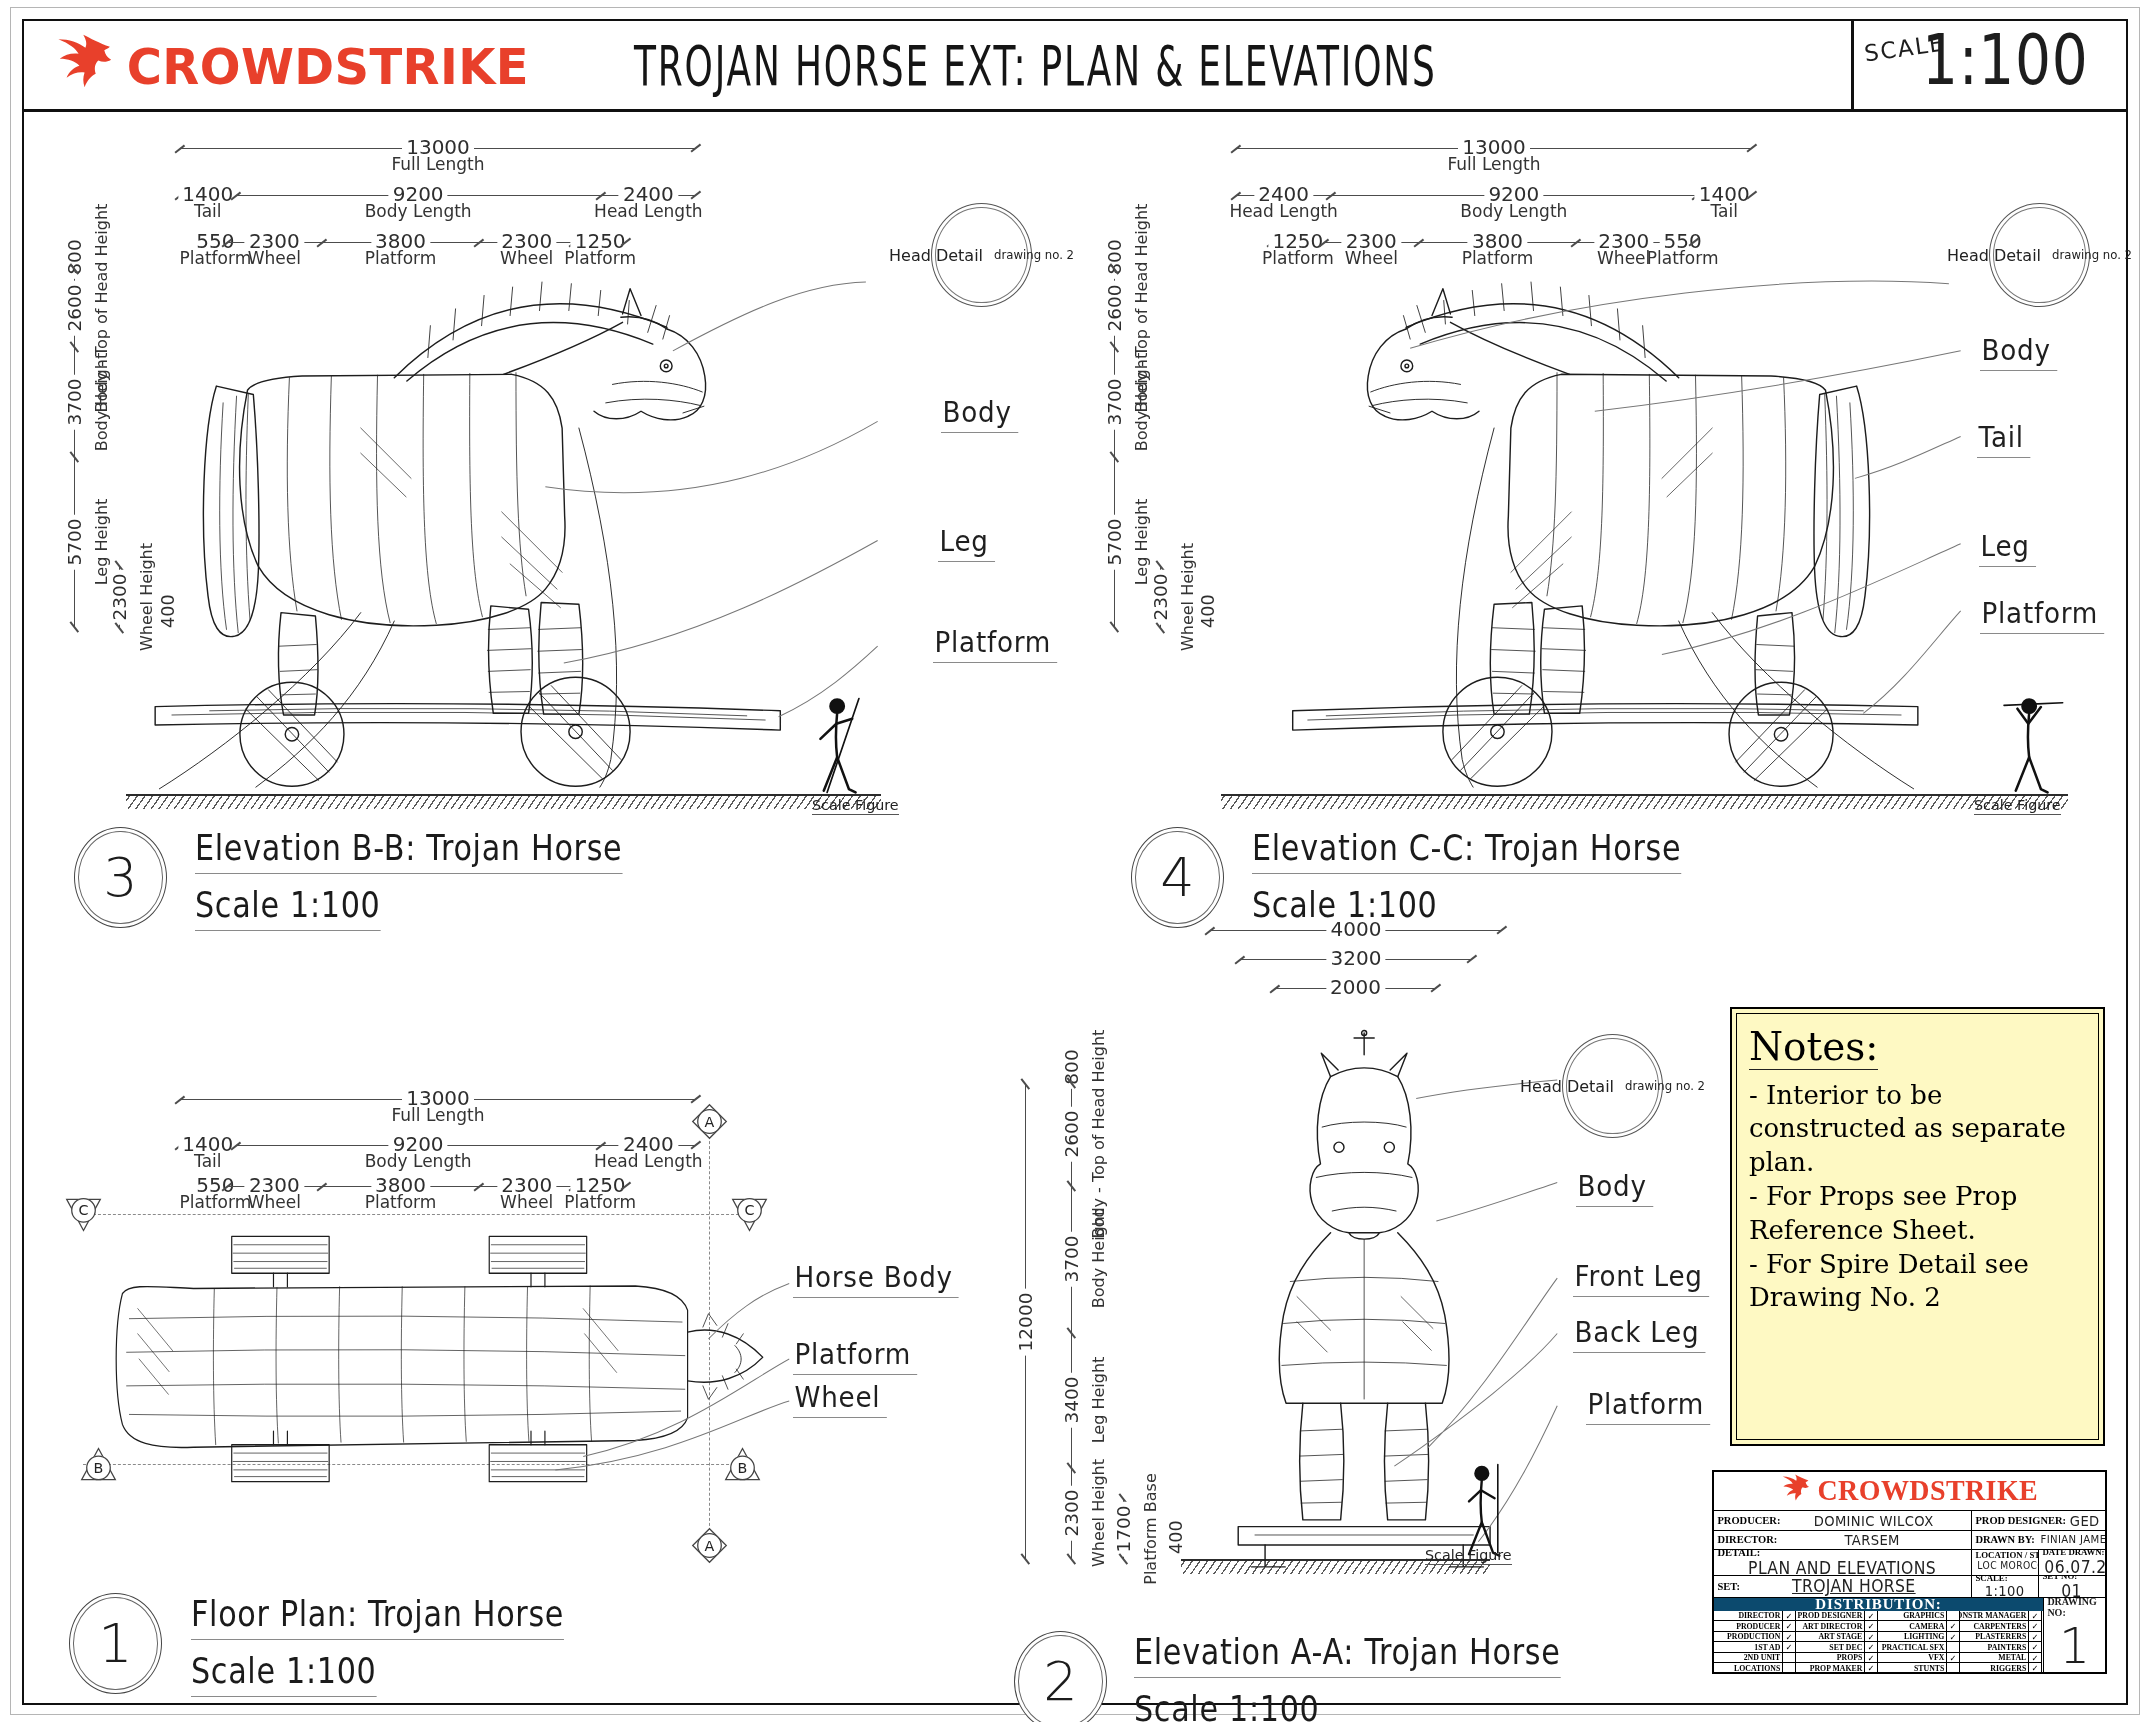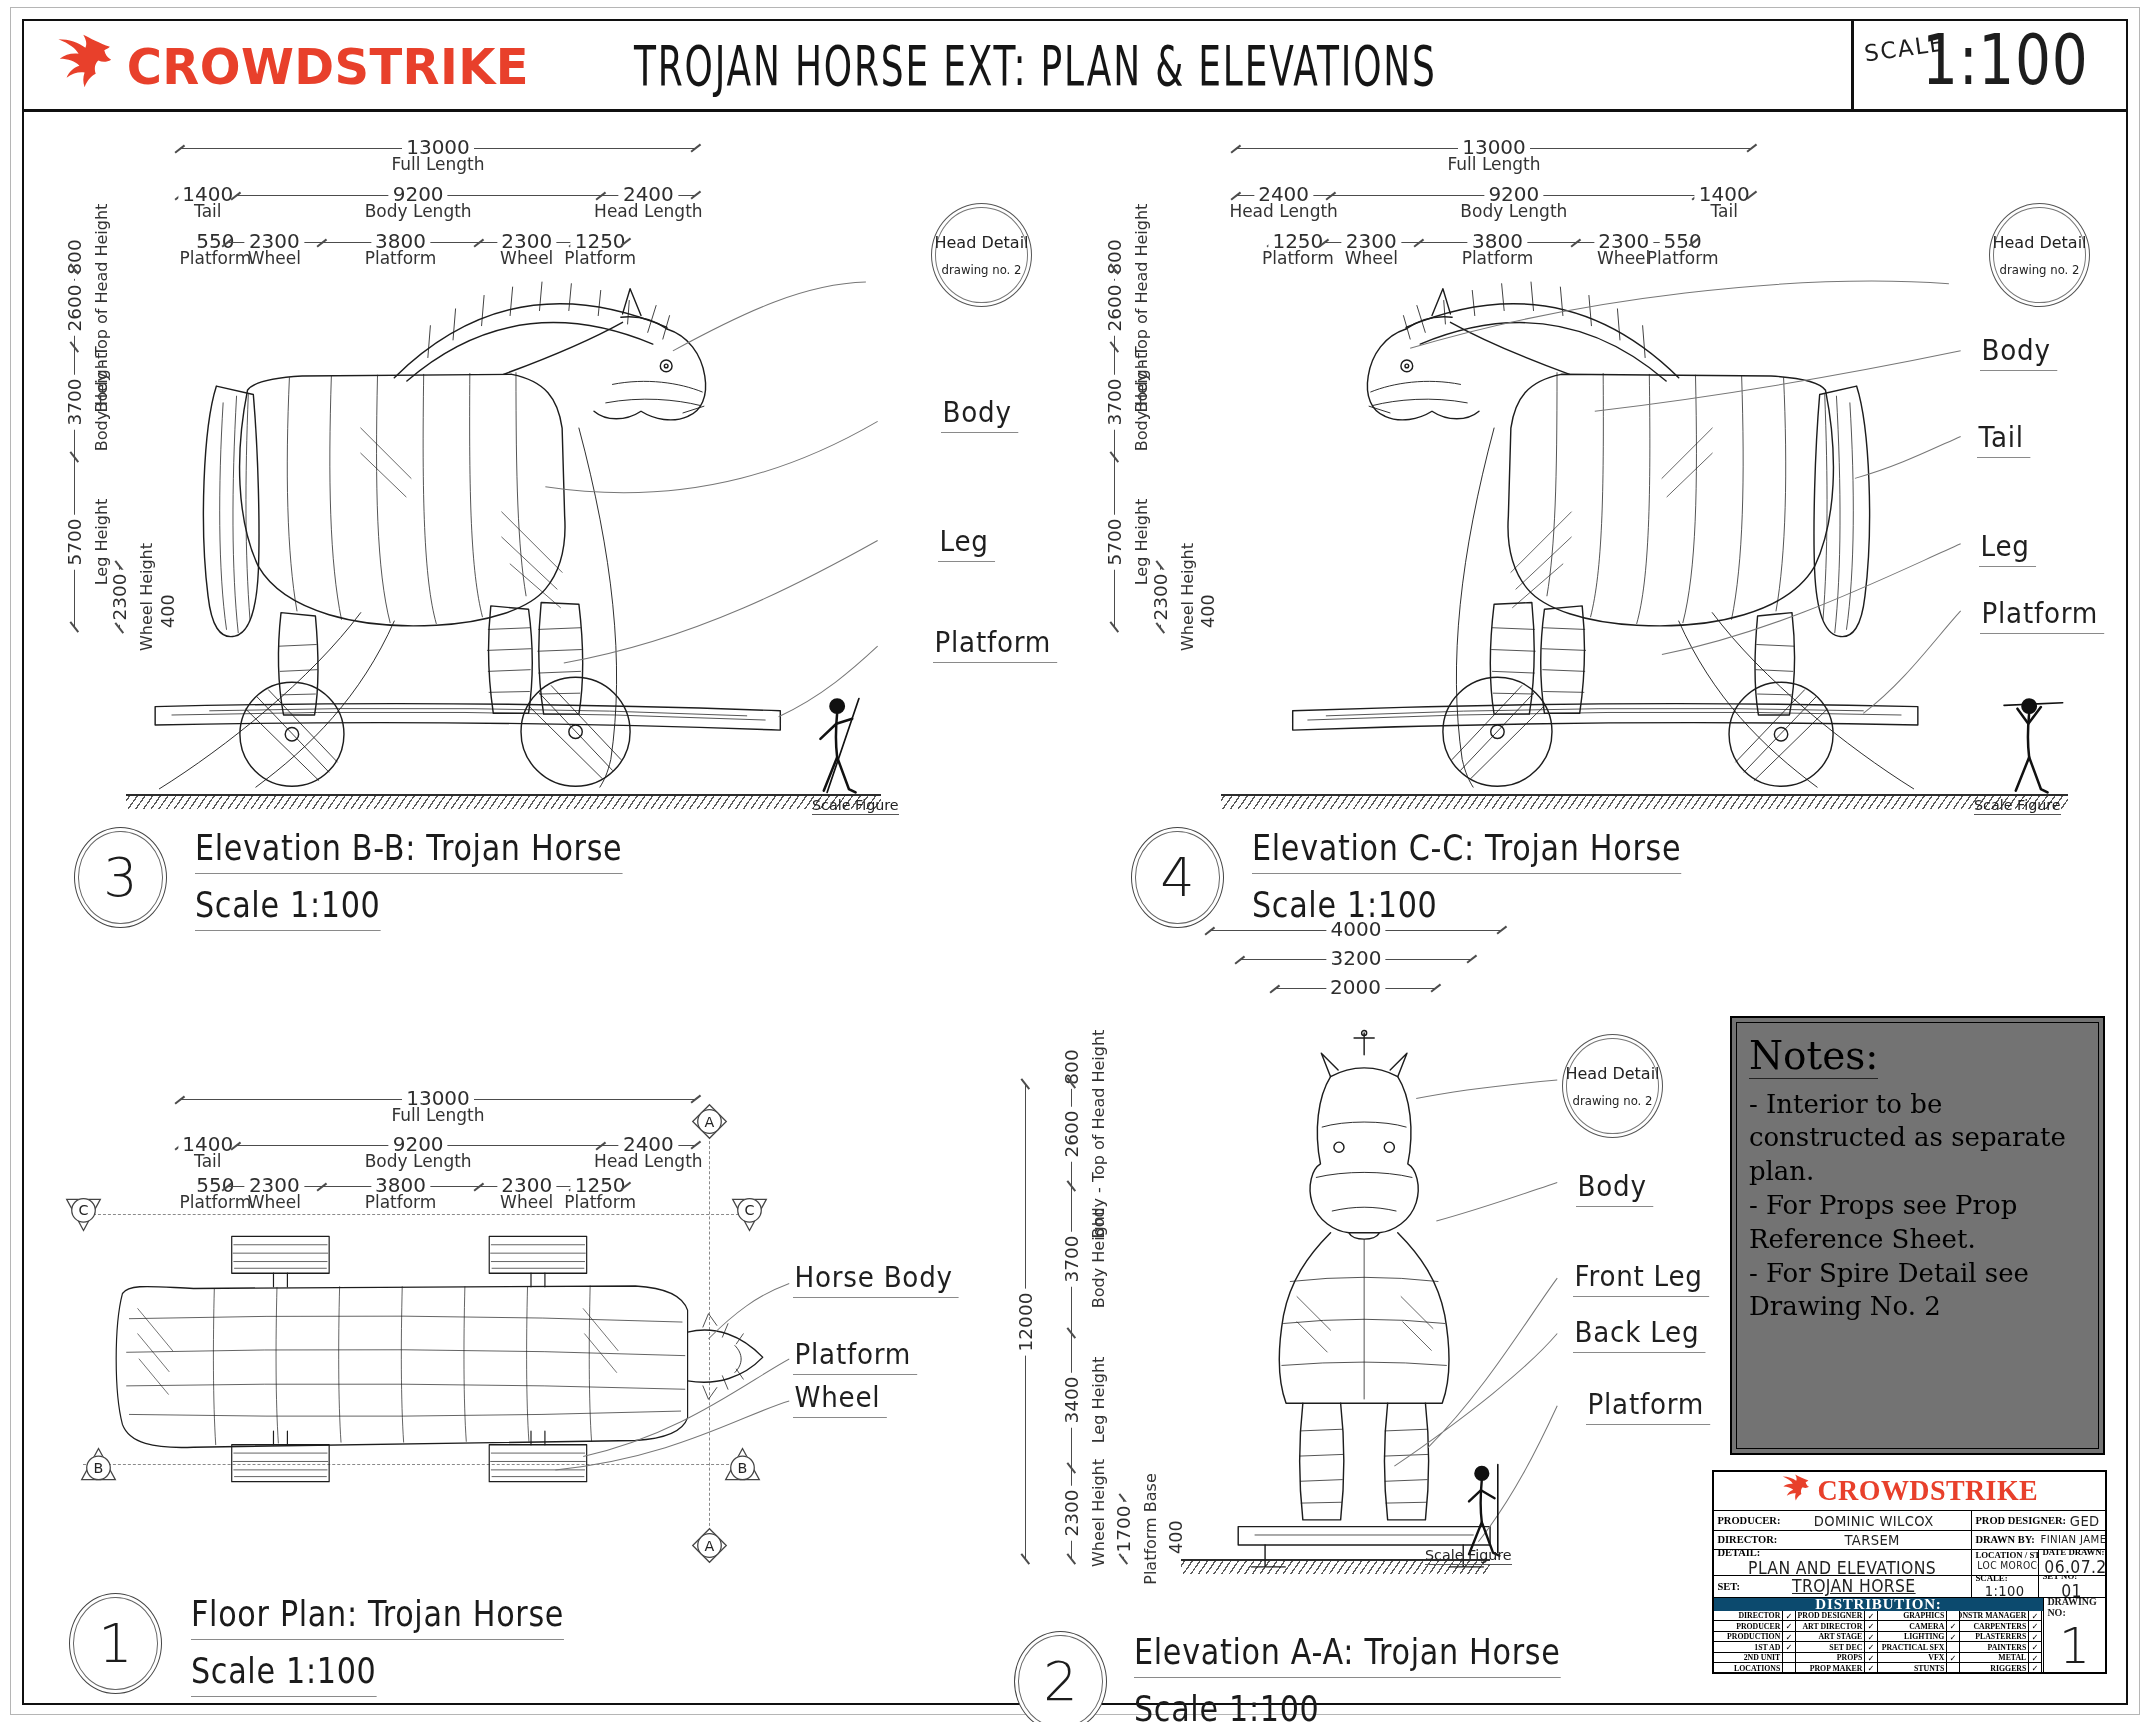--- a/index.html
+++ b/index.html
@@ -42,41 +42,41 @@
   .sketch svg{display:block;width:100%;height:100%;}
   .ground{position:absolute;height:12.6px;border-top:2.1px solid #2c2c2c;
     background:repeating-linear-gradient(-55deg,#ffffff 0 5px,#5a5a5a 5px 6.3px);}
   .figure{position:absolute;width:67px;height:101px;}
   .figure svg{display:block;width:100%;height:100%;}
   .sf-label{position:absolute;font-size:14.3px;border-bottom:1.3px solid #555;padding-bottom:0.8px;color:#222;}
   
   .callout{position:absolute;font-size:28.5px;color:#1f1f1f;border-bottom:1.7px solid #8a8a8a;
     padding:0 6.7px 3.4px 1.7px;letter-spacing:0.8px;transform:scaleX(.92);transform-origin:left top;white-space:nowrap;}
   .hd-circle{position:absolute;width:99px;height:102px;border:1.3px solid #555;border-radius:50%;
-    display:flex;flex-direction:column;align-items:center;justify-content:center;gap:11px;background:#fff;}
+    display:flex;align-items:center;justify-content:center;gap:11px;background:#fff;}
   .hd-circle::before{content:"";position:absolute;inset:3.4px;border:0.8px solid #777;border-radius:50%;}
   .hd-circle span{position:relative;font-size:16px;white-space:nowrap;color:#222;}
   .hd-circle .hd2{font-size:11.7px;}
   
   .dwg-circle{position:absolute;width:91px;height:99px;border:1.7px solid #444;border-radius:50%;
     display:flex;align-items:center;justify-content:center;background:#fff;}
   .dwg-circle::before{content:"";position:absolute;inset:3.4px;border:1px solid #666;border-radius:50%;}
   .dwg-circle span{position:relative;font-size:54px;font-weight:300;color:#1c1c1c;}
   .q-title{position:absolute;}
   .q-title .t1,.q-title .t2{display:inline-block;font-size:36px;letter-spacing:0.8px;color:#1b1b1b;
     border-bottom:1.7px solid #8a8a8a;padding-bottom:5px;transform:scaleX(.84);transform-origin:left top;white-space:nowrap;}
   .q-title .t2{margin-top:10px;}
   .q-title .t1{display:block;}
   
   .dash-h{position:absolute;border-top:1.7px dashed #8a8a8a;}
   .dash-v{position:absolute;border-left:1.7px dashed #8a8a8a;}
   .marker{position:absolute;width:37px;height:37px;}
   .marker svg{display:block;}
   
-  .notes{position:absolute;left:1730px;top:1007px;width:371px;height:435px;border:2.9px solid #000;background:#737373;margin-top:9px;}
+  .notes{position:absolute;left:1730px;top:1007px;width:371px;height:435px;border:2.9px solid #000;background:#fef9c3;}
   .notes-inner{position:absolute;inset:4.2px;border:1.3px solid #000;padding:10px 11.7px;
     font-family:"DejaVu Serif","Liberation Serif",serif;}
   .notes-title{font-size:39px;border-bottom:1.7px solid #222;display:inline-block;margin-bottom:8.4px;color:#000;}
   .note-line{font-size:26px;line-height:1.3;color:#000;}
   
   .tb{position:absolute;left:1712px;top:1470px;width:391px;height:200px;border:2.5px solid #000;background:#fff;
       font-family:"Liberation Serif","DejaVu Serif",serif;}
   .tb-row{display:flex;border-bottom:1.5px solid #000;box-sizing:border-box;}
   .tb-logo{height:39px;align-items:center;justify-content:center;display:flex;gap:6.7px;}
   .tb-logo .brand-text{font-size:28px;}

